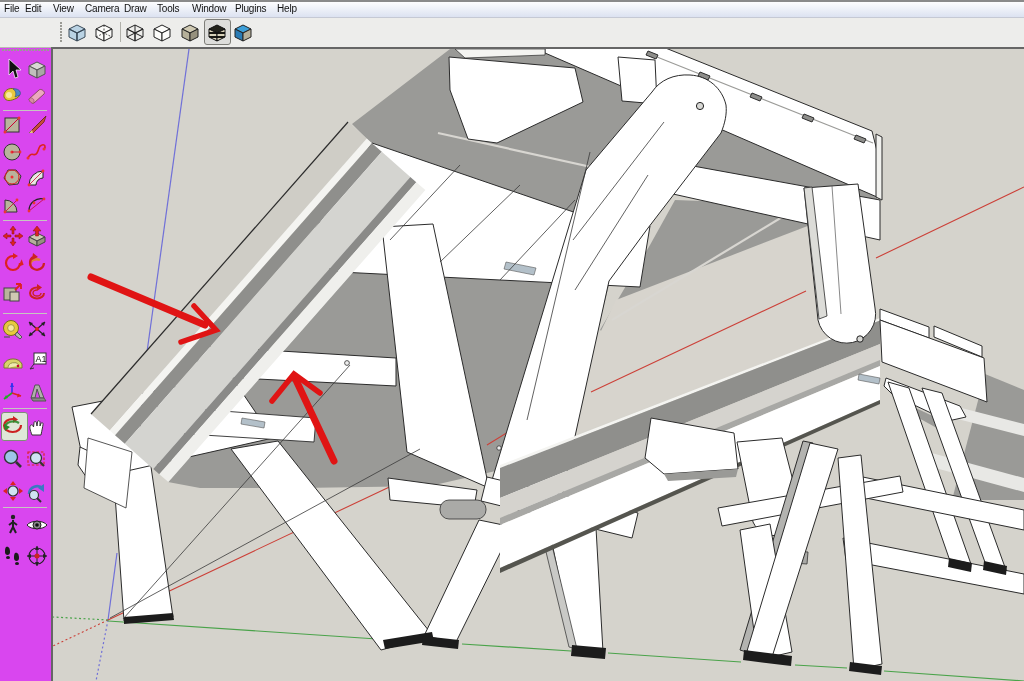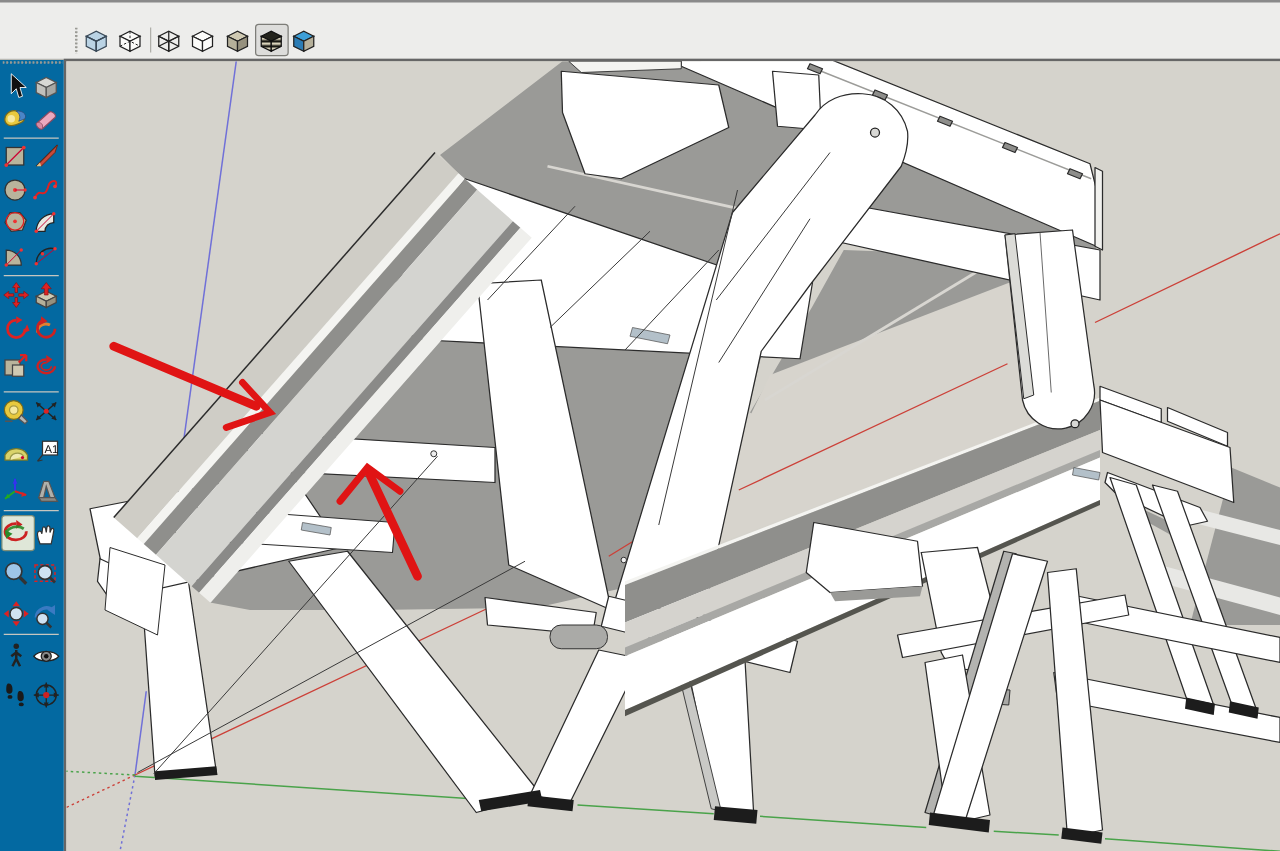--- a/index.html
+++ b/index.html
@@ -5,41 +5,52 @@
 html,body{margin:0;padding:0;width:1024px;height:681px;overflow:hidden;
 font-family:"Liberation Sans",sans-serif;background:#ededeb;}
 #page{position:relative;width:1024px;height:681px;}
 #topline{position:absolute;left:0;top:0;width:1024px;height:2px;background:#8a8a8a;}
 #menubar{position:absolute;left:0;top:2px;width:1024px;height:15px;
 background:linear-gradient(#fdfdfe,#e9edf6 60%,#dce2f1);border-bottom:1px solid #c5c9d4;
 font-size:10px;letter-spacing:-0.2px;color:#111;}
 #menubar span{position:absolute;top:1px;}
 #toolbar{position:absolute;left:0;top:18px;width:1024px;height:29px;background:#ededeb;
 border-bottom:1px solid #b9b9b3;}
-#palette{position:absolute;left:0;top:48px;width:51px;height:633px;background:#0369a1;}
+#palette{position:absolute;left:0;top:48px;width:51px;height:633px;background:#d946ef;}
 #vpborder{position:absolute;left:51px;top:47px;width:973px;height:634px;background:#666666;}
 #viewport{position:absolute;left:53px;top:49px;width:971px;height:632px;background:#d5d3cc;}
 svg{display:block;}
 .dots-h{position:absolute;left:2px;top:1px;width:48px;height:2px;
 background-image:radial-gradient(circle at 0.8px 0.8px,#9a9a94 40%,transparent 45%);background-size:3px 2px;}
 .dots-v{position:absolute;left:60px;top:4px;width:2px;height:21px;
 background-image:radial-gradient(circle at 0.8px 0.8px,#9a9a94 40%,transparent 45%);background-size:2px 3px;}
 .tsep{position:absolute;left:120px;top:4px;width:1px;height:20px;background:#b0b0aa;}
 .cube{position:absolute;top:4px;}
 .selbox{position:absolute;left:204px;top:1px;width:25px;height:24px;border:1px solid #7d7d78;
 border-radius:3px;background:#dddddb;}
 .psep{position:absolute;left:3px;width:44px;height:1px;background:#c6c6c0;}
 .pico{position:absolute;width:24px;height:24px;}
 .orbsel{position:absolute;left:1px;top:364px;width:25px;height:27px;border:1px solid #7e8e78;
 border-radius:3px;background:#dfe7d8;}
 </style>
 </head>
 <body>
 <div id="page">
 <div id="topline"></div>
+<div id="menubar">
+<span style="left:4px">File</span>
+      <span style="left:25px">Edit</span>
+<span style="left:53px">View</span>
+      <span style="left:85px">Camera</span>
+<span style="left:124px">Draw</span>
+      <span style="left:157px">Tools</span>
+<span style="left:192px">Window</span>
+      <span style="left:235px">Plugins</span>
+<span style="left:277px">Help</span>
+</div>
 <div id="toolbar">
 <div class="dots-v"></div>
 <div class="tsep"></div>
 <div class="selbox"></div>
 <svg class="cube" style="left:67px" width="20" height="20">
 <g stroke="#3a4a58" stroke-width="1" fill="#8fbede" fill-opacity="0.55">
 <path d="M2,7 10,3 18,7 10,11Z"></path>
           <path d="M2,7 10,11 10,19 2,15Z"></path>
           <path d="M10,11 18,7 18,15 10,19Z"></path>
 <path d="M2,7 10,11 18,7M10,11 10,19" fill="none"></path>

